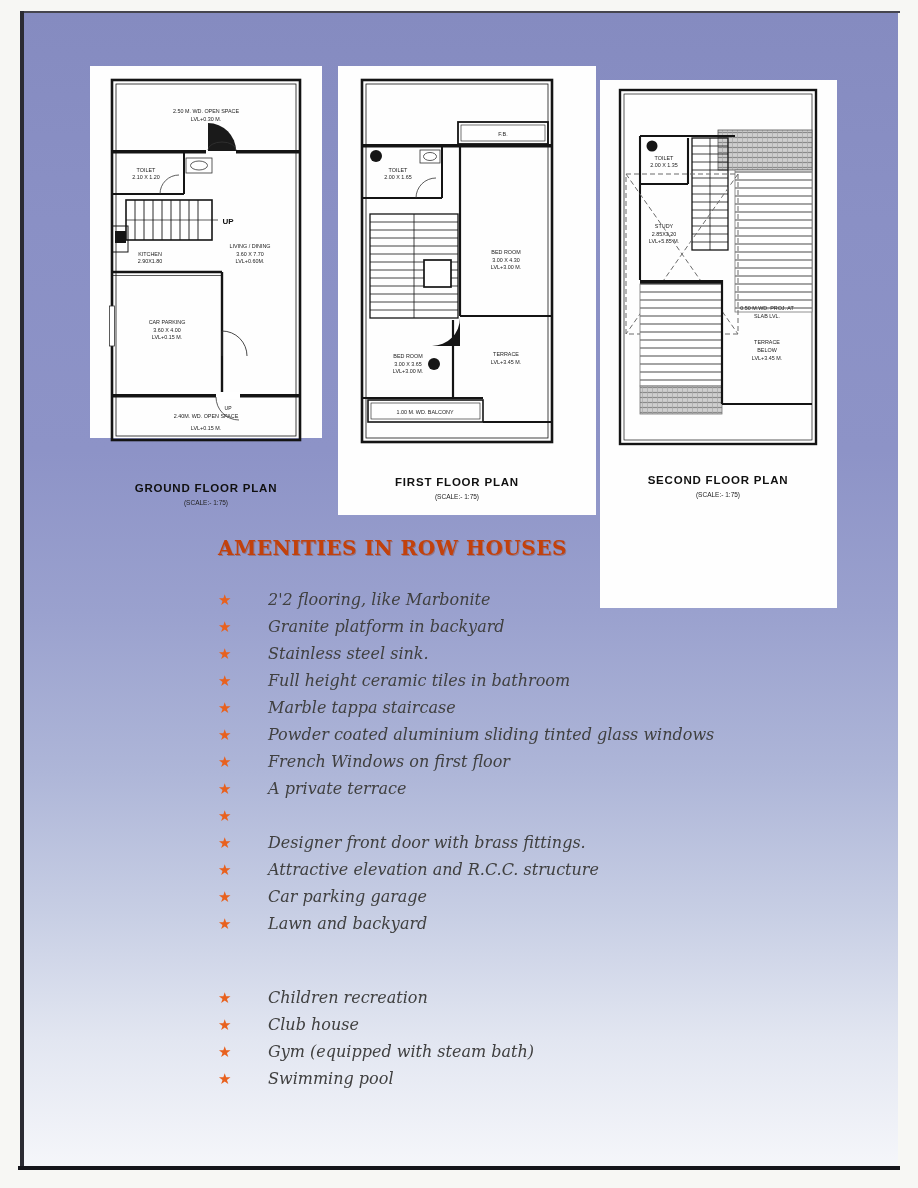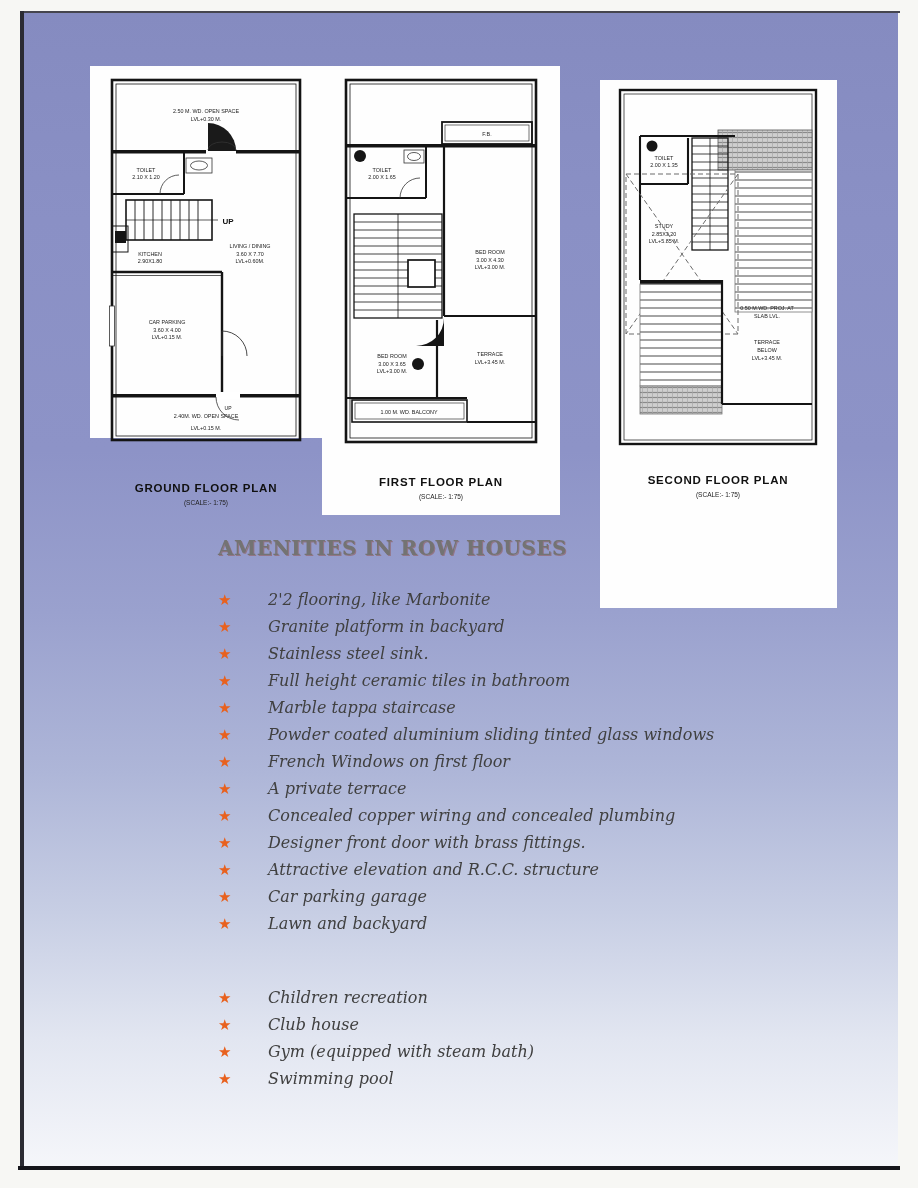--- a/index.html
+++ b/index.html
@@ -14,36 +14,36 @@
     background:linear-gradient(180deg,
       #858bc0 0%, #8a90c5 18%, #8d93c7 38%, #9aa1ce 52%,
       #aeb6d8 66%, #c7cee4 78%, #e2e6f1 89%, #f5f6fa 100%);
   }
   .edge-top{position:absolute;left:22px;top:11px;width:878px;height:2px;background:#45454e}
   .edge-left{position:absolute;left:20px;top:11px;width:4px;height:1158px;background:#2b2b33}
   .edge-bottom{position:absolute;left:18px;top:1166px;width:882px;height:4px;background:#15151b}
 
   .plan-card{position:absolute;background:#fefefe}
   .card1{left:90px;top:66px;width:232px;height:372px}
-  .card2{left:322px;top:66px;width:238px;height:449px}
+  .card2{left:338px;top:66px;width:258px;height:449px}
   .card3{left:600px;top:80px;width:237px;height:528px}
 
   
   .pl{font-family:"Liberation Sans",sans-serif;font-size:5.4px;fill:#1c1c1c;text-anchor:middle}
   .pu{font-family:"Liberation Sans",sans-serif;font-size:8px;font-weight:bold;fill:#111;text-anchor:middle}
   .pu2{font-family:"Liberation Sans",sans-serif;font-size:5px;fill:#111;text-anchor:middle}
   .pt{font-family:"Liberation Sans",sans-serif;font-size:11.5px;font-weight:bold;fill:#101010;letter-spacing:.8px;text-anchor:middle}
   .ps{font-family:"Liberation Sans",sans-serif;font-size:6.5px;fill:#222;text-anchor:middle}
 
   .section{position:absolute;left:218px;width:560px}
   .amenities{top:536px}
   .luxuries{top:958px}
   .section h2{
     margin:0;font-family:"DejaVu Serif",serif;font-weight:bold;
-    font-size:20px;letter-spacing:.5px;color:#737373;
+    font-size:20px;letter-spacing:.5px;color:#c2410c;
     text-shadow:1px 1px 0 rgba(140,45,5,.35);
   }
   .section ul{list-style:none;margin:26px 0 0 0;padding:0}
   .section li{display:flex;align-items:center;height:27px}
   .star{width:50px;font-size:15px;color:#e8611e;line-height:27px}
   .item-text{
     font-family:"DejaVu Serif",serif;font-style:italic;
     font-size:16px;color:#404040;white-space:nowrap;
   }
 </style>
@@ -296,21 +296,20 @@
     <li>
         <span class="star">★</span>
         <span class="item-text">French Windows on first floor</span>
       </li>
     <li>
         <span class="star">★</span>
         <span class="item-text">A private terrace</span>
       </li>
     <li>
         <span class="star">★</span>
-        <span class="item-text">Concealed copper wiring and concealed plumbing</span>
       </li>
     <li>
         <span class="star">★</span>
         <span class="item-text">Designer front door with brass fittings.</span>
       </li>
     <li>
         <span class="star">★</span>
         <span class="item-text">Attractive elevation and R.C.C. structure</span>
       </li>
     <li>

